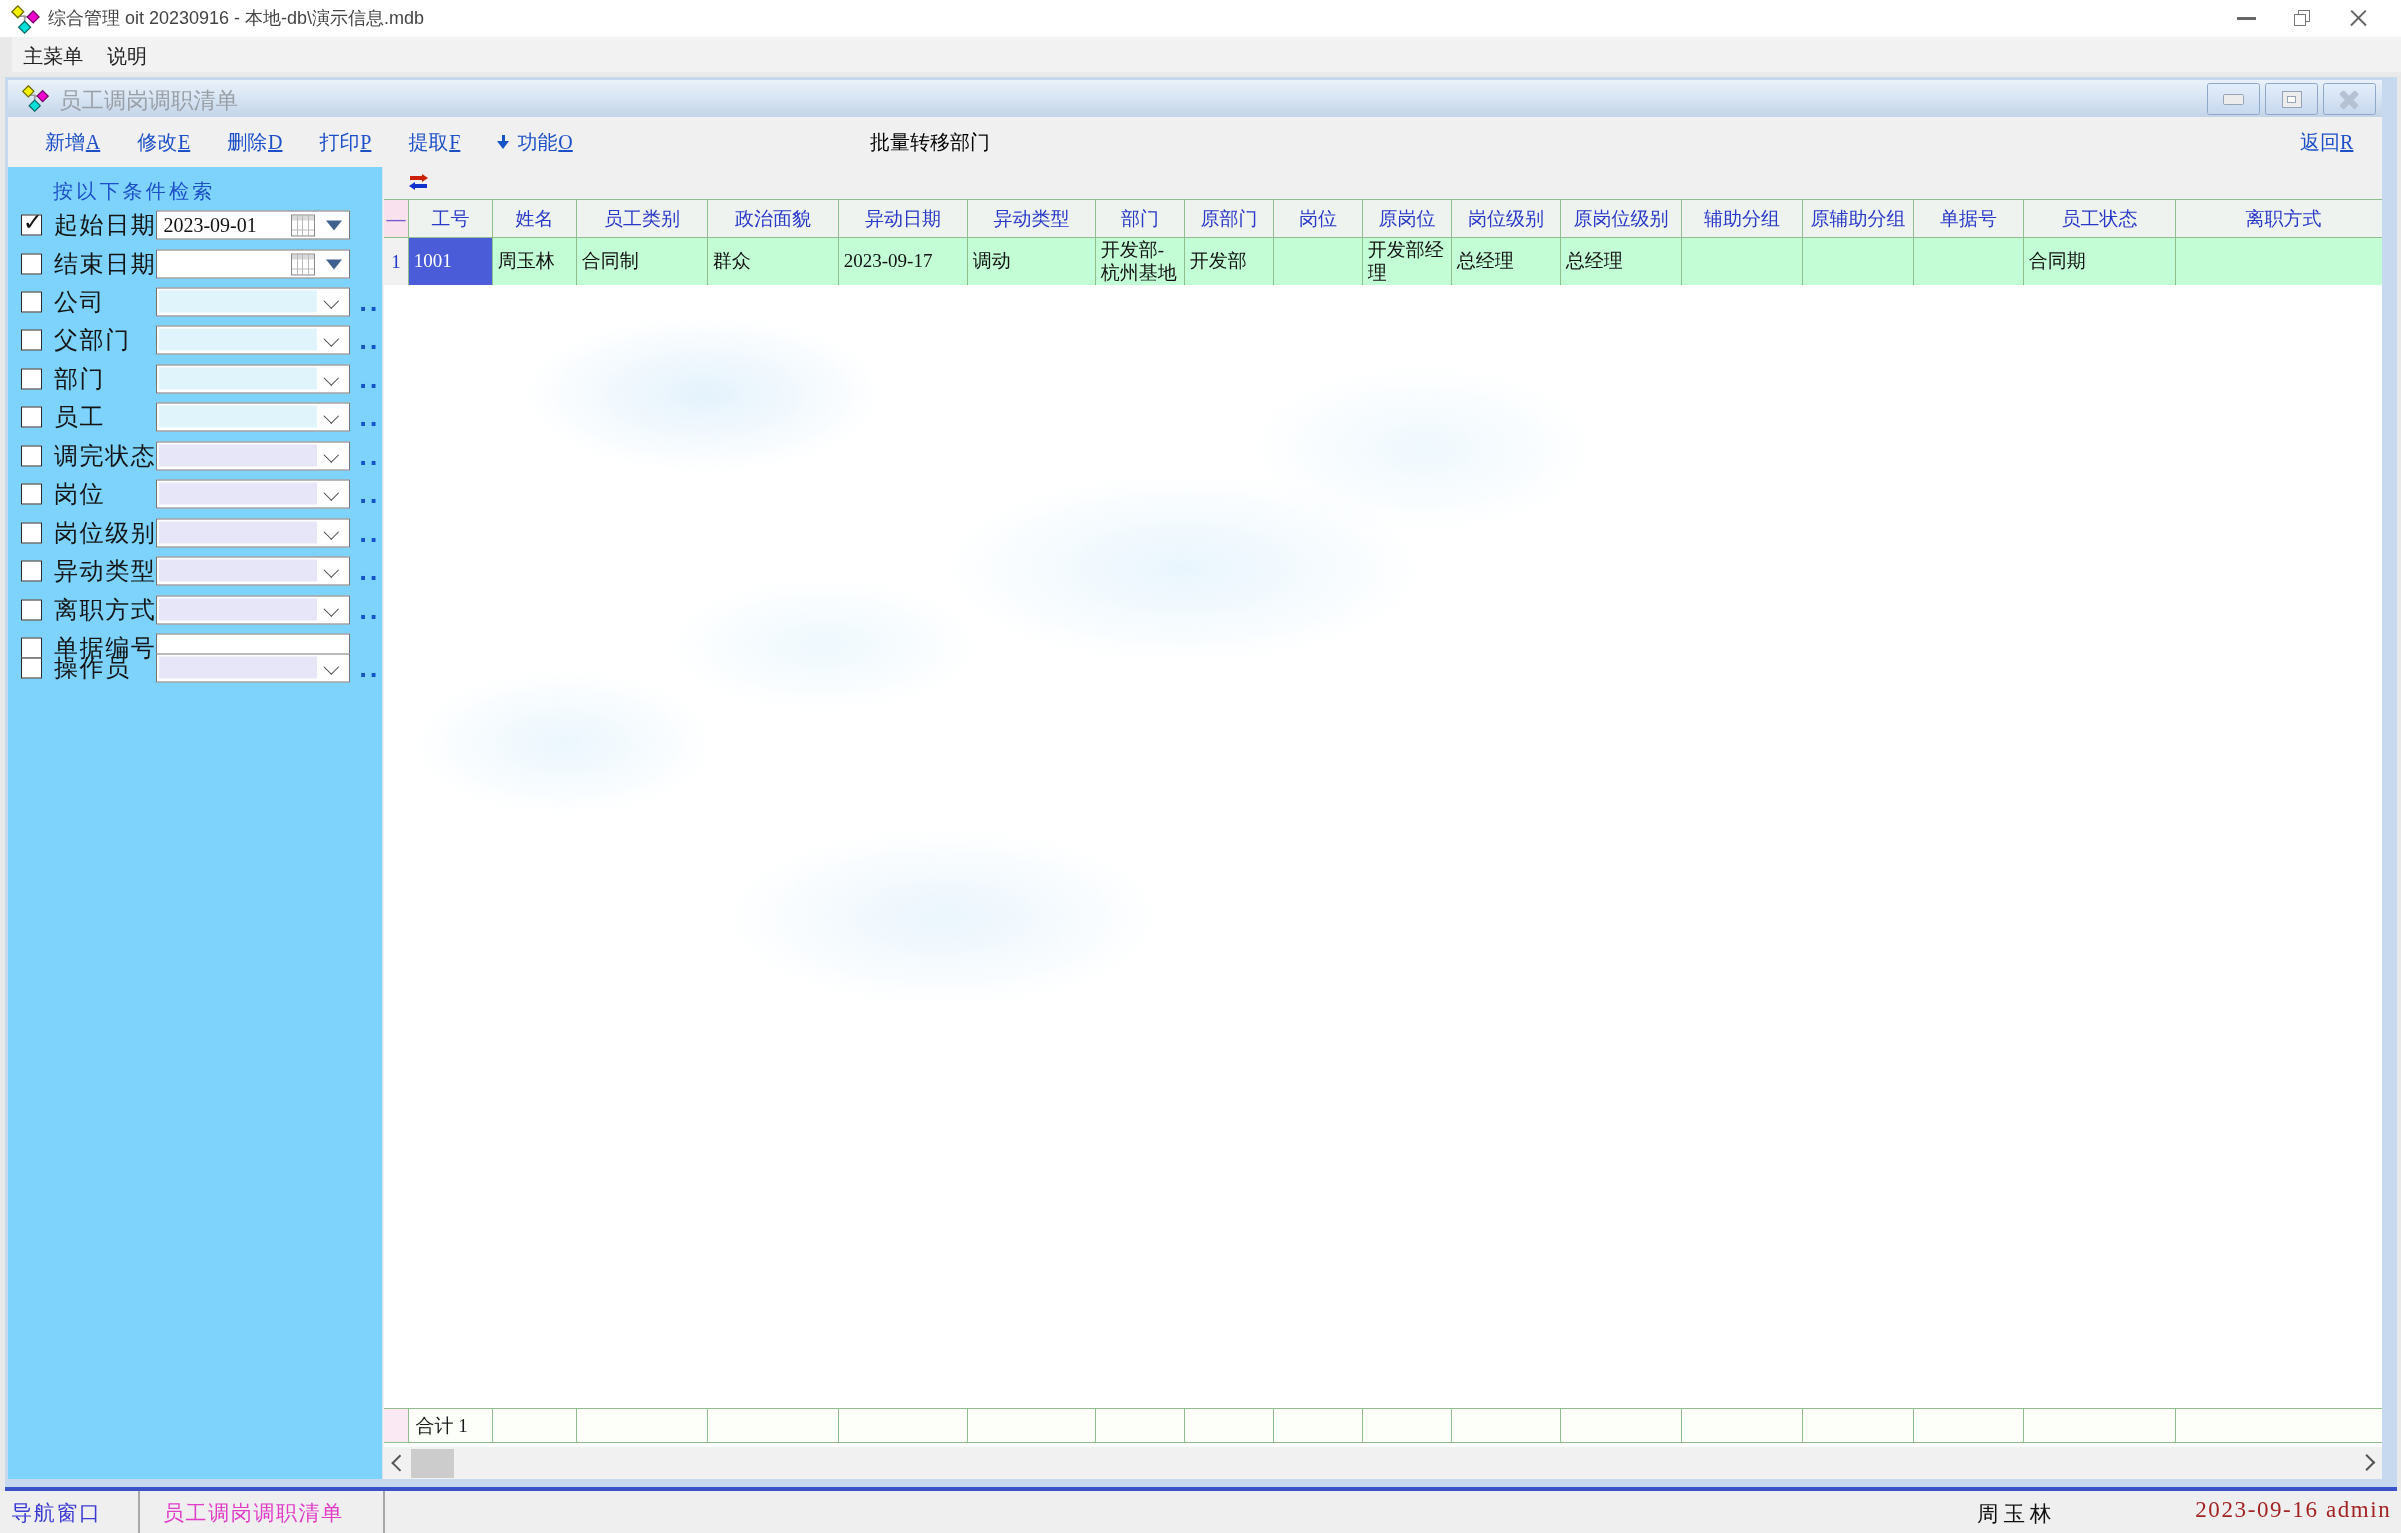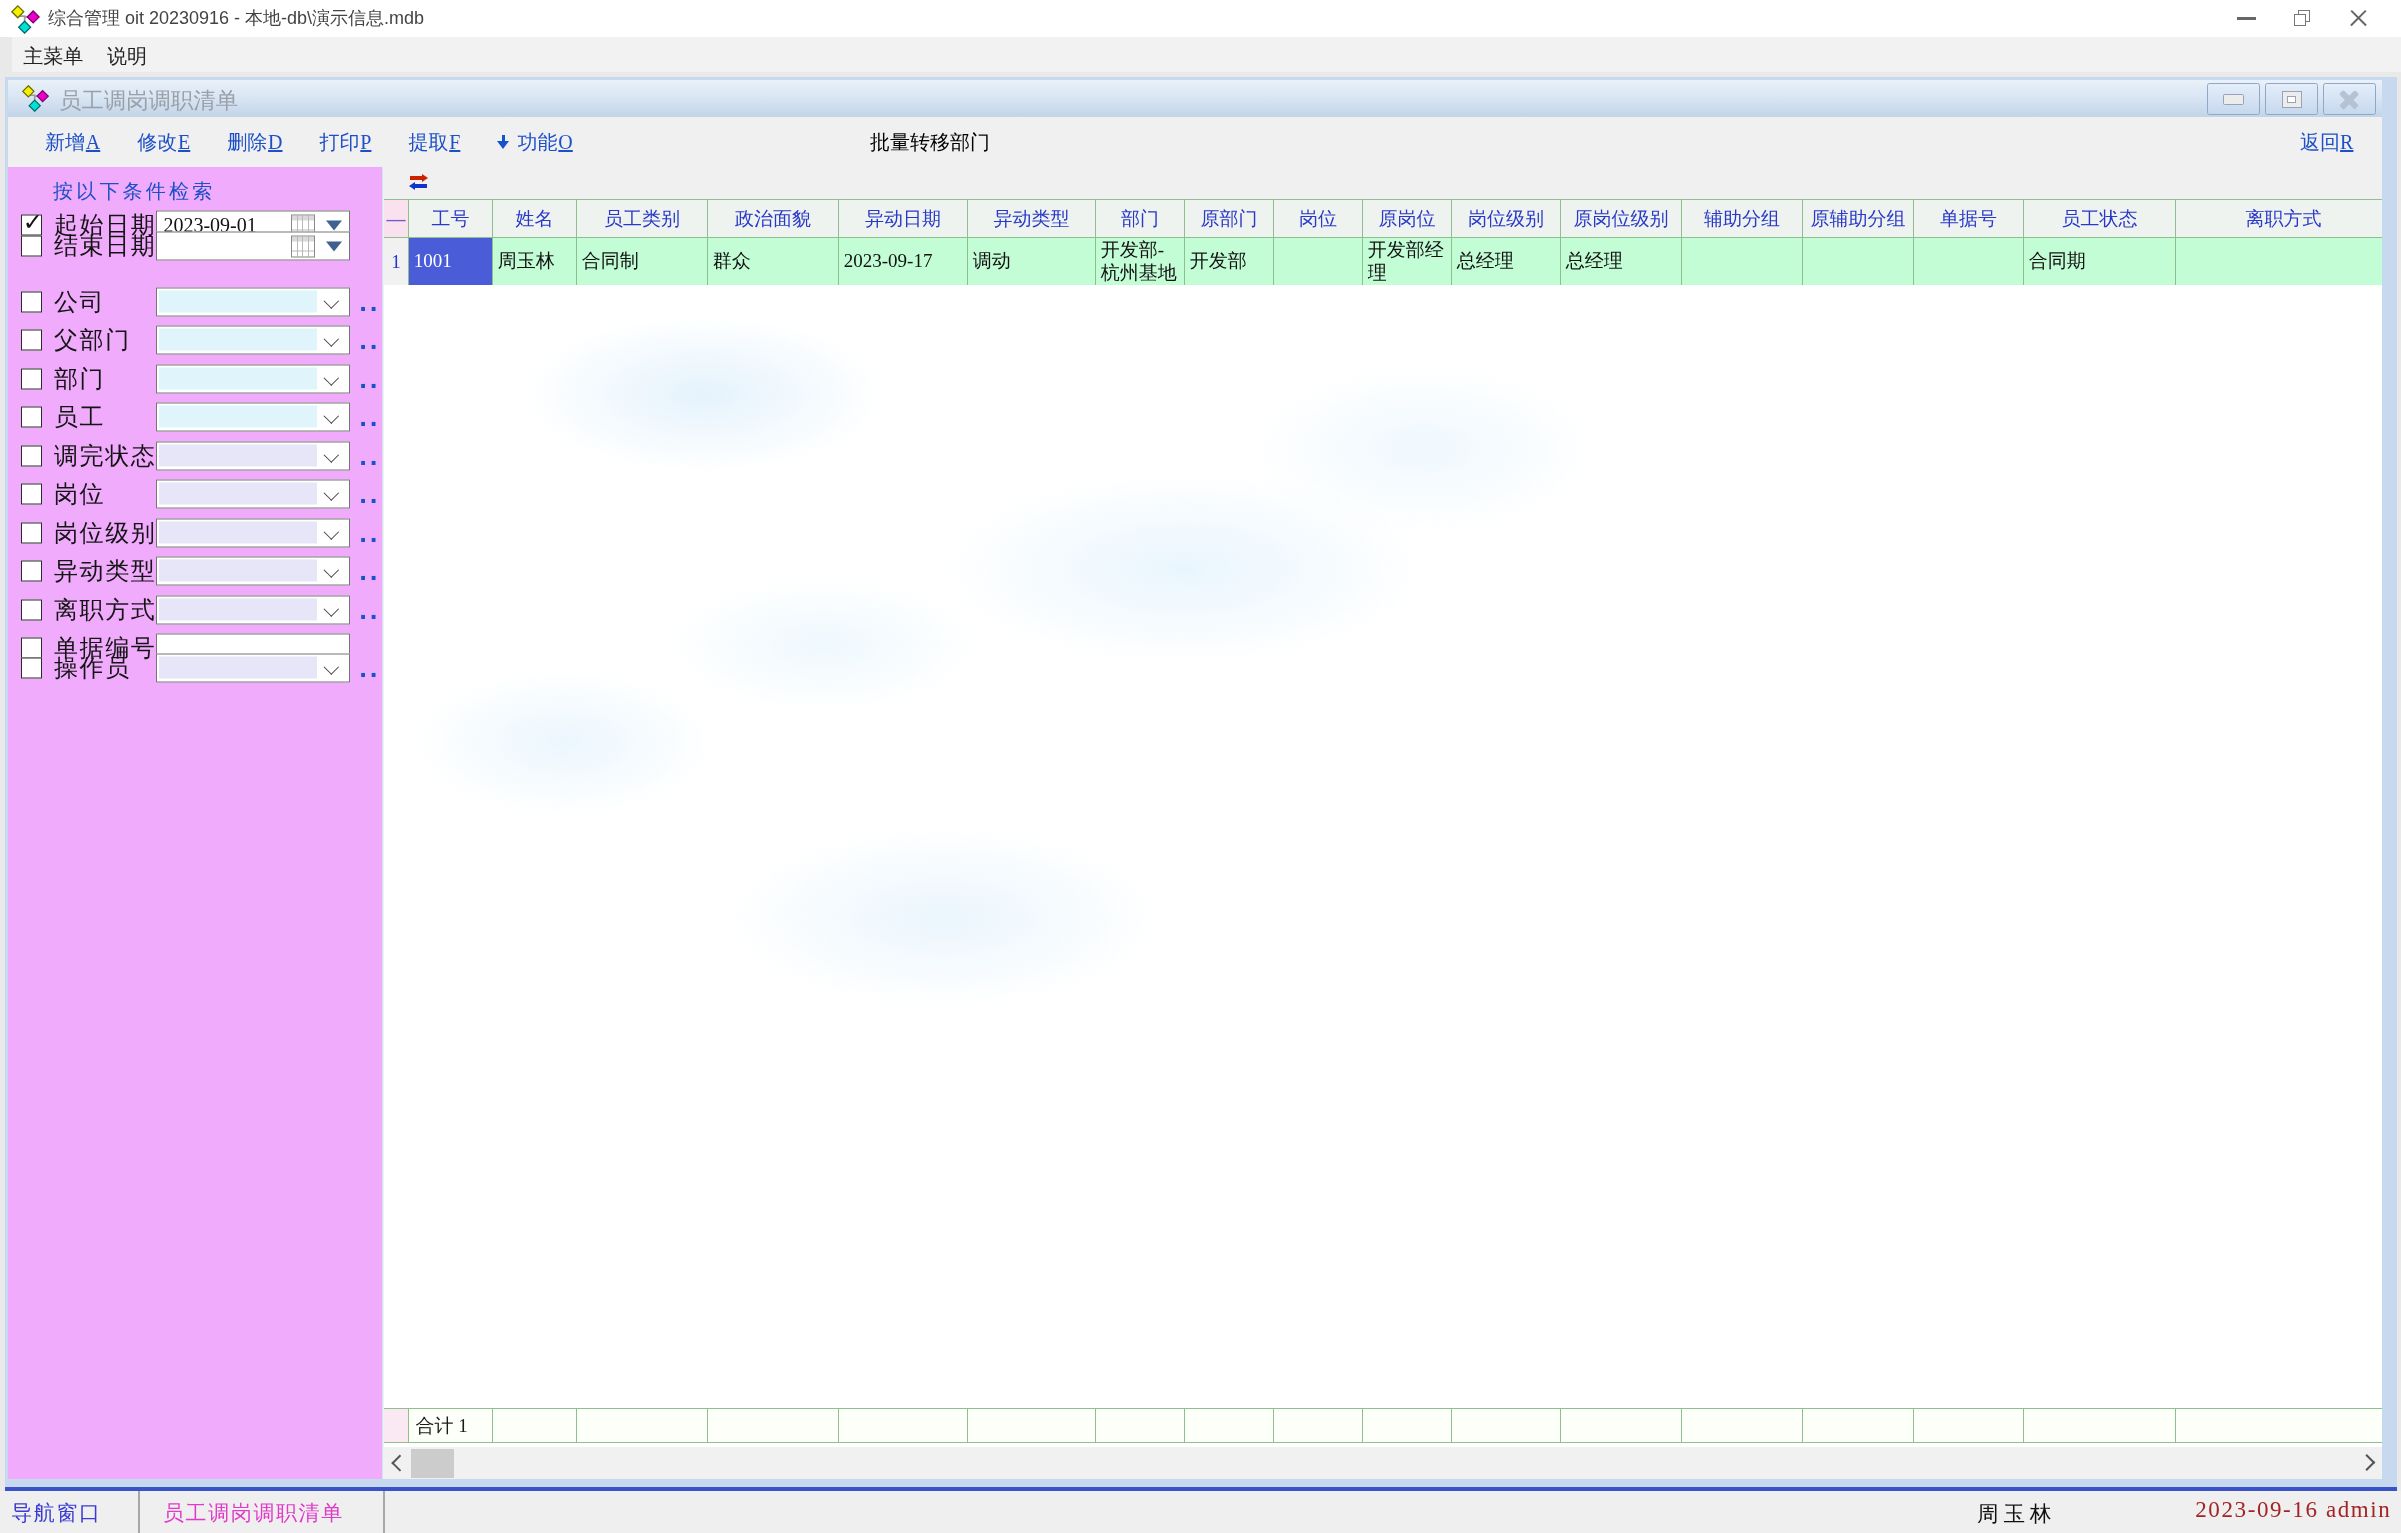--- a/index.html
+++ b/index.html
@@ -58,21 +58,21 @@
   .tbtn .mn{text-decoration:underline;margin-left:0.8px;}
   .func-arrow{position:relative;width:13px;height:14.4px;display:inline-block;margin-right:7.2px;}
   .func-arrow:before{content:'';position:absolute;left:4.8px;top:0;width:3.2px;height:6.4px;background:#1553c8;}
   .func-arrow:after{content:'';position:absolute;left:0;top:5.6px;border-left:6.4px solid transparent;border-right:6.4px solid transparent;border-top:8.8px solid #1553c8;}
   .tb-batch{position:absolute;left:862px;top:12px;font-size:20px;color:#000000;white-space:nowrap;}
   .tb-return{position:absolute;right:29px;top:12px;font-size:20px;color:#1d50c8;white-space:nowrap;}
   .tb-return .mn{text-decoration:underline;}
 
   
   .child-body{position:absolute;left:0;top:87px;right:0;bottom:0;}
-  .filter-panel{position:absolute;left:0;top:0;bottom:0;width:374px;background:#f0abfc;border-right:1.6px solid #d6e4f2;}
+  .filter-panel{position:absolute;left:0;top:0;bottom:0;width:374px;background:#7dd3fc;border-right:1.6px solid #d6e4f2;}
   .filter-heading{position:absolute;left:45px;top:11.2px;font-size:20px;color:#1d50c8;letter-spacing:3.2px;}
   .frow{position:absolute;left:0;width:374px;height:35px;}
   .cb{position:absolute;left:13px;top:50%;transform:translateY(-50%);width:19px;height:19px;border:1.6px solid #2b2b2b;background:#fff;}
   .cb .tick{position:absolute;left:0.8px;top:-8px;font-size:24px;font-weight:bold;color:#111;font-family:"DejaVu Sans",sans-serif;}
   .flab{position:absolute;left:46px;top:50%;transform:translateY(-50%);font-size:24px;color:#141414;white-space:nowrap;letter-spacing:1.6px;}
   .datefield,.combo,.tfield{position:absolute;left:148px;top:50%;transform:translateY(-50%);width:194px;height:29px;background:#fff;border:0.8px solid #767676;box-sizing:border-box;}
   .dval{position:absolute;left:6.4px;top:2.4px;font-size:20px;color:#111;}
   .calicon{position:absolute;right:34px;top:3.2px;width:22.4px;height:20px;border:0.8px solid #8a8a8a;background:
       linear-gradient(to right,transparent 0 4.8px,#b9b9b9 4.8px 5.6px,transparent 5.6px 10.4px,#b9b9b9 10.4px 11.2px,transparent 11.2px 16px,#b9b9b9 16px 17px,transparent 17px),
       linear-gradient(#d9d9d9 0 4.8px,transparent 4.8px 9.6px,#b9b9b9 9.6px 10.4px,transparent 10.4px 14.4px,#b9b9b9 14.4px 15px,transparent 15px),#fff;}
@@ -235,21 +235,21 @@
               <span class="cb">
                 <span class="tick">✓</span>
               </span>
               <span class="flab">起始日期</span>
               <div class="datefield">
                 <span class="dval">2023-09-01</span>
                 <span class="calicon"></span>
                 <span class="datearrow"></span>
               </div>
             </div>
-            <div class="frow" style="top: 61px; padding-left: 34px;">
+            <div class="frow" style="top: 79px; padding-left: 34px;">
               <span class="cb"></span>
               <span class="flab">结束日期</span>
               <div class="datefield">
                 <span class="dval"></span>
                 <span class="calicon"></span>
                 <span class="datearrow"></span>
               </div>
             </div>
             <div class="frow" style="top: 117px;">
               <span class="cb"></span>

